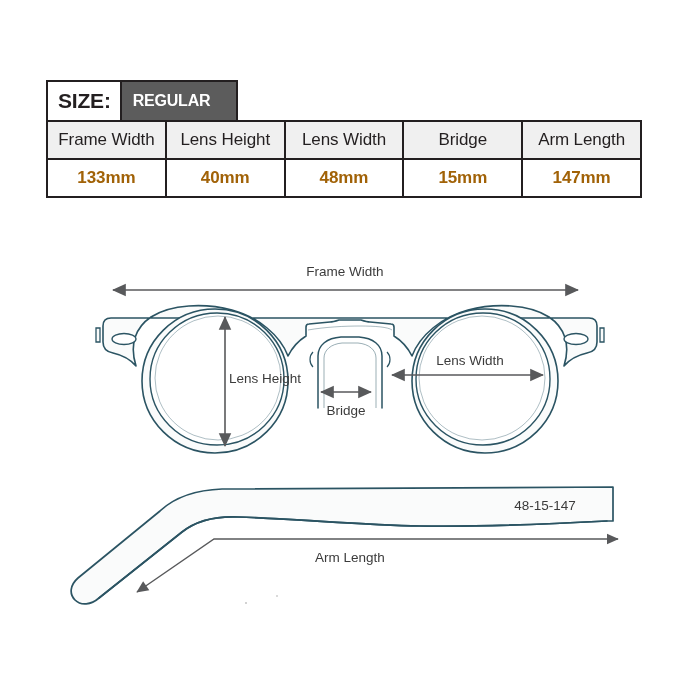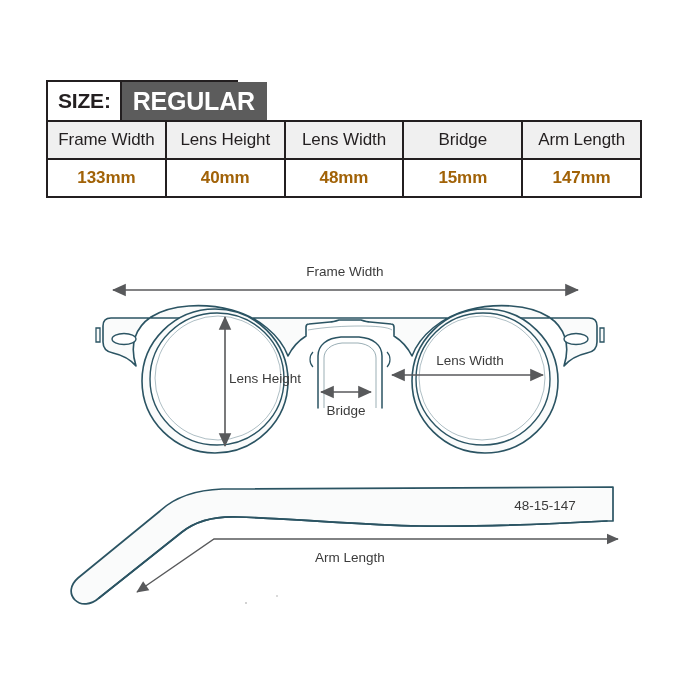--- a/index.html
+++ b/index.html
@@ -38,21 +38,21 @@
     font-size: 21px;
     line-height: 38px;
     padding: 0 9px 0 10px;
     letter-spacing: -0.2px;
     white-space: nowrap;
   }
   .size-banner .size-value {
     background: #5c5c5c;
     color: #ffffff;
     font-weight: bold;
-    font-size: 25px;
+    font-size: 16px;
     line-height: 38px;
     padding: 0 12px 0 11px;
     flex: 1;
     border-left: 2px solid #231f20;
     white-space: nowrap;
     letter-spacing: -0.2px;
   }
 
   table.spec-table {
     border-collapse: collapse;

